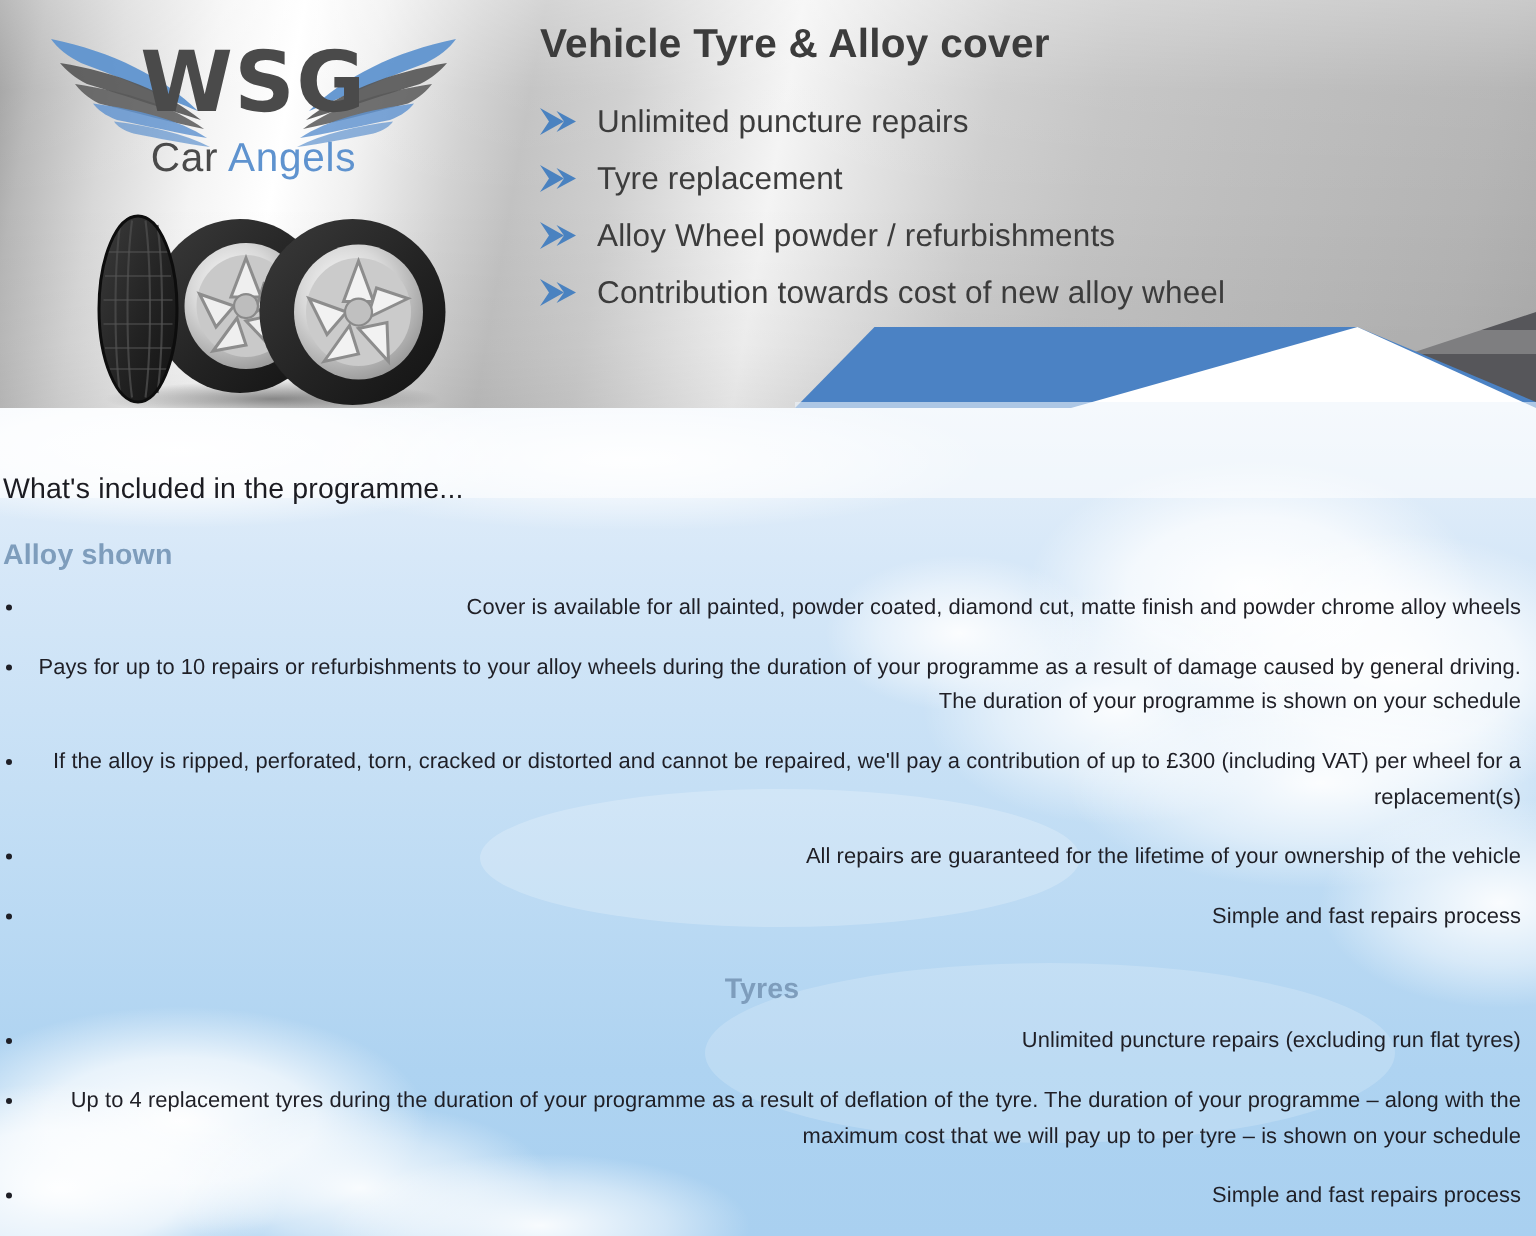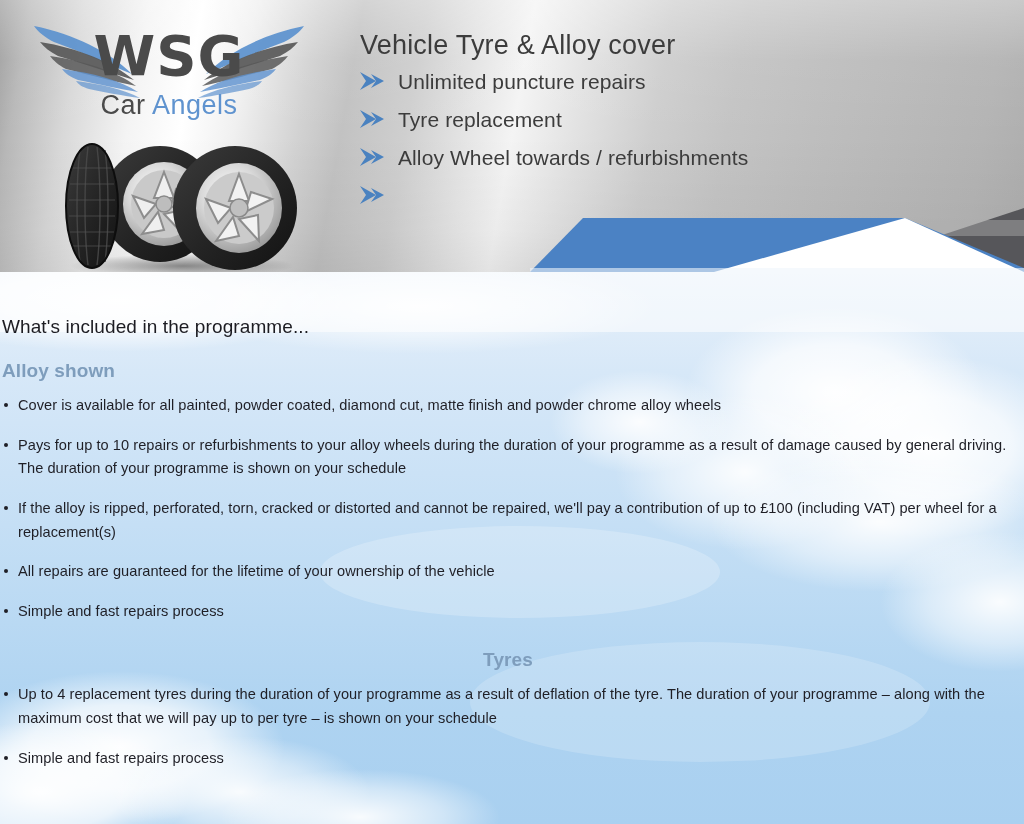--- a/index.html
+++ b/index.html
@@ -90,23 +90,23 @@
   }
   .logo-sub .w1 { color: #4a4a4a; text-align: right; }
   .logo-sub .w2 { color: #5f93cf; text-align: right; }
 
   
   .tyres { position: absolute; left: 52px; top: 128px; width: 252px; height: 148px; }
 
   
   .headline {
     position: absolute;
-    left: 360px; top: 30px;
+    left: 360px; top: 14px;
     font-size: 27px;
-    font-weight: 400;
+    font-weight: 700;
     color: #3c3c3c;
     letter-spacing: 0.2px;
     white-space: nowrap;
   }
   .feature-list {
     position: absolute;
     left: 358px; top: 70px;
     list-style: none;
   }
   .feature-item {
@@ -162,21 +162,21 @@
   }
   .sub-title {
     font-size: 19px;
     font-weight: bold;
     color: #7e9dbc;
     letter-spacing: 0.1px;
     margin: 0 0 12px 0;
   }
   .sub-title.tyres-title { margin-top: 26px; text-align: center; }
 
-  ul.bullets { list-style: none; margin: 0 0 0 0; padding: 0; }
+  ul.bullets { list-style: none; margin: 0 0 0 0; padding: 0; text-align: right; }
   ul.bullets li {
     position: relative;
     padding-left: 16px;
     margin-bottom: 16px;
     font-size: 14.6px;
     line-height: 1.62;
     color: #1f1f26;
     letter-spacing: 0.05px;
     max-width: 1012px;
   }
@@ -305,27 +305,28 @@
           <path d="M2 2 L18 11 L2 20 L8 11 Z" fill="#4a82c0"></path>
           <path d="M13 4 L26 11 L13 18 L18 11 Z" fill="#4a82c0"></path>
         </svg>
         <span class="feat-text">Tyre replacement</span>
       </li>
       <li class="feature-item">
         <svg class="feat-arrow" viewBox="0 0 30 22">
           <path d="M2 2 L18 11 L2 20 L8 11 Z" fill="#4a82c0"></path>
           <path d="M13 4 L26 11 L13 18 L18 11 Z" fill="#4a82c0"></path>
         </svg>
-        <span class="feat-text">Alloy Wheel towards / refurbishments</span>
+        <span class="feat-text">Alloy Wheel powder / refurbishments</span>
       </li>
       <li class="feature-item">
         <svg class="feat-arrow" viewBox="0 0 30 22">
           <path d="M2 2 L18 11 L2 20 L8 11 Z" fill="#4a82c0"></path>
           <path d="M13 4 L26 11 L13 18 L18 11 Z" fill="#4a82c0"></path>
         </svg>
+        <span class="feat-text">Contribution towards cost of new alloy wheel</span>
       </li>
     </ul>
 
     <svg class="ribbons" viewBox="0 0 1024 76" preserveAspectRatio="none">
       <polygon points="1024,12 1024,76 830,76" fill="#56565a"></polygon>
       <polygon points="583,24 1024,24 1024,40 612,40" fill="#b0b0b0" opacity="0.45"></polygon>
       <polygon points="583,22 905,22 1024,72 1024,76 530,76" fill="#4b82c4"></polygon>
       <polygon points="905,22 1024,76 714,76" fill="#ffffff"></polygon>
       <polygon points="530,72 1024,72 1024,76 530,76" fill="#eef5fb" opacity="0.6"></polygon>
     </svg>
@@ -368,26 +369,27 @@
     </svg>
 
     <div class="content">
 
       <h1 class="sect-title">What's included in the programme...</h1>
 
       <h2 class="sub-title">Alloy shown</h2>
       <ul class="bullets">
         <li>Cover is available for all painted, powder coated, diamond cut, matte finish and powder chrome alloy wheels</li>
         <li>Pays for up to 10 repairs or refurbishments to your alloy wheels during the duration of your programme as a result of damage caused by general driving. The duration of your programme is shown on your schedule</li>
-        <li>If the alloy is ripped, perforated, torn, cracked or distorted and cannot be repaired, we'll pay a contribution of up to £100 (including VAT) per wheel for a replacement(s)</li>
+        <li>If the alloy is ripped, perforated, torn, cracked or distorted and cannot be repaired, we'll pay a contribution of up to £300 (including VAT) per wheel for a replacement(s)</li>
         <li>All repairs are guaranteed for the lifetime of your ownership of the vehicle</li>
         <li>Simple and fast repairs process</li>
       </ul>
 
       <h2 class="sub-title tyres-title">Tyres</h2>
       <ul class="bullets">
+        <li>Unlimited puncture repairs (excluding run flat tyres)</li>
         <li>Up to 4 replacement tyres during the duration of your programme as a result of deflation of the tyre. The duration of your programme – along with the maximum cost that we will pay up to per tyre – is shown on your schedule</li>
         <li>Simple and fast repairs process</li>
       </ul>
 
     </div>
   </div>
 </div>
 
 </body></html>

